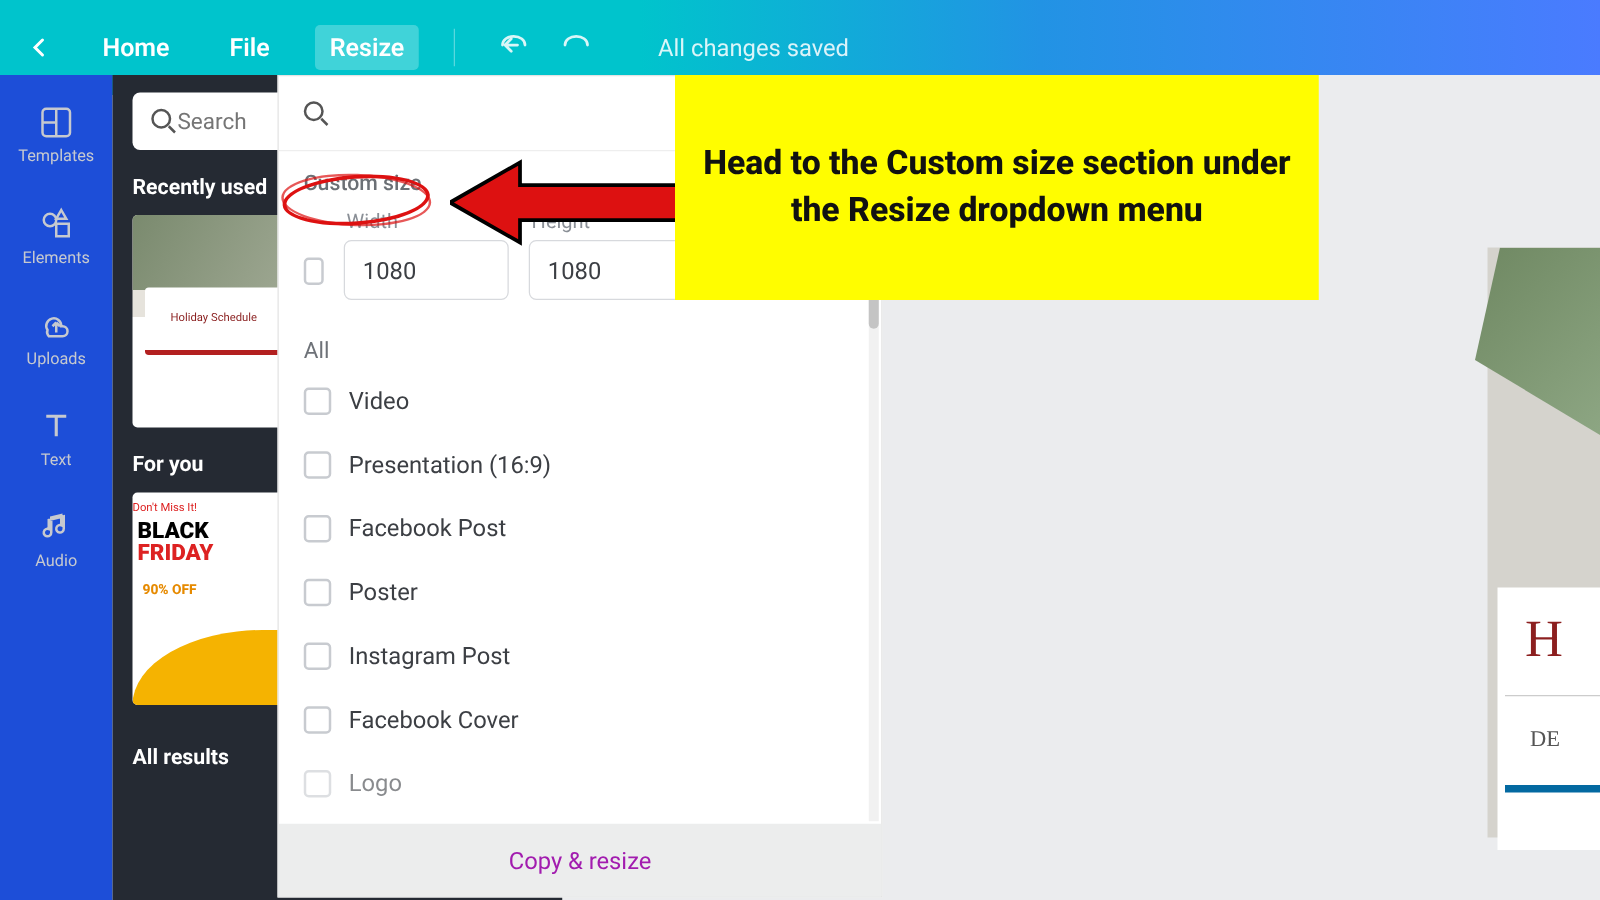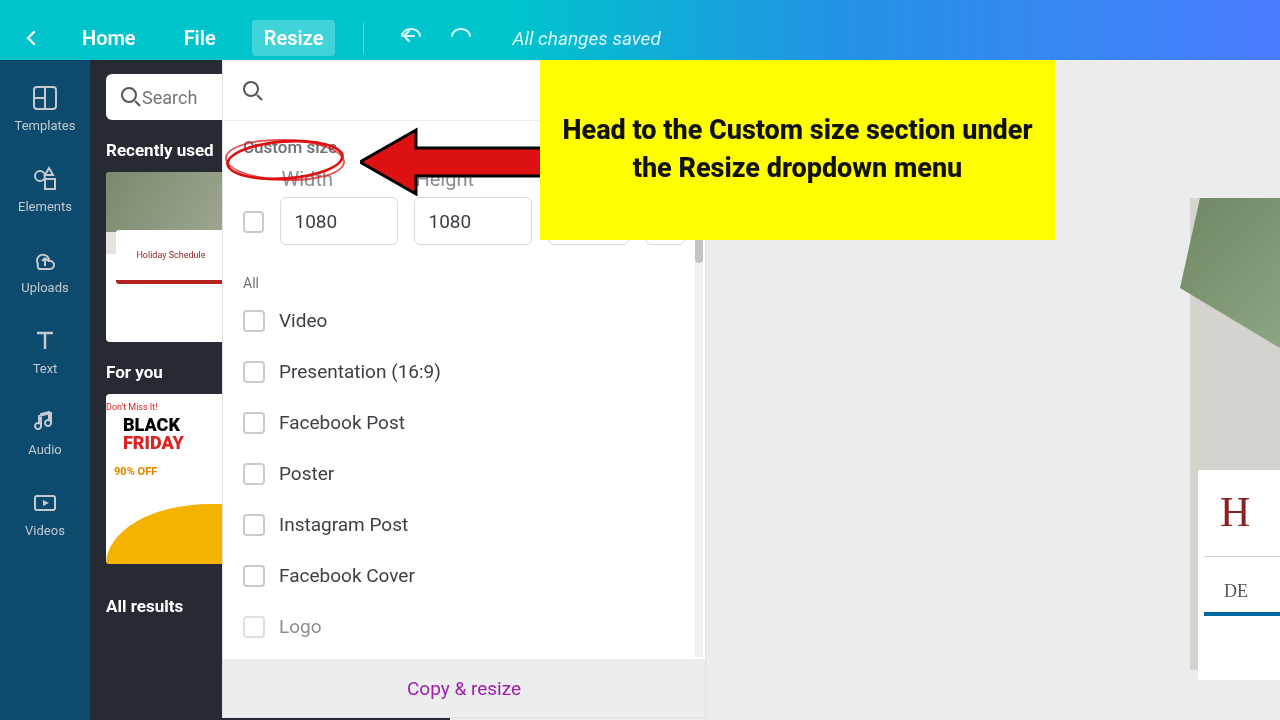--- a/index.html
+++ b/index.html
@@ -5,65 +5,65 @@
   * { box-sizing: border-box; margin: 0; padding: 0; font-family: -apple-system, BlinkMacSystemFont, "Segoe UI", Roboto, sans-serif; }
   body { width: 1280px; height: 720px; overflow: hidden; position: relative; background: #fff; }
 
   .topbar { height: 76px; background: linear-gradient(90deg, #00c4cc 0%, #00c4cc 40%, #2293e4 65%, #4a7bff 100%); display: flex; align-items: center; padding: 0 18px; gap: 24px; color: #fff; }
   .back-btn { width: 28px; height: 28px; display:flex; align-items:center; justify-content:center; cursor:pointer; }
   .top-link { font-size: 20px; font-weight: 600; color: #fff; cursor:pointer; padding: 6px 12px; border-radius: 4px; }
   .top-link.active { background: rgba(255,255,255,0.25); }
   .tool-sep { width: 1px; height: 30px; background: rgba(255,255,255,0.35); margin: 0 4px; }
   .undo-redo { display:flex; gap: 24px; margin-left: 6px; }
   .undo-redo svg { opacity: .85; }
-  .save-status { margin-left: 14px; color: rgba(255,255,255,0.85); font-style: italic; font-size: 19px; }
-
-  .left-rail { position:absolute; left:0; top:60px; bottom:0; width: 90px; background: #0c4a6e; display:flex; flex-direction:column; align-items:flex-end; padding-top: 14px; gap: 14px; }
+  .save-status { margin-left: 28px; color: rgba(255,255,255,0.85); font-size: 19px; }
+
+  .left-rail { position:absolute; left:0; top:60px; bottom:0; width: 90px; background: #1d4ed8; display:flex; flex-direction:column; align-items:flex-end; padding-top: 14px; gap: 14px; }
   .rail-item { width: 100%; text-align:center; color: #c6c9cf; font-size: 13px; padding: 10px 0 8px; cursor:pointer; }
   .rail-item svg { display:block; margin: 0 auto 6px; }
 
   .side-panel { position:absolute; left: 90px; top:60px; bottom:0; width: 360px; background: #252a33; color:#fff; padding: 14px 16px; }
   .side-search { background:#fff; border-radius: 6px; height: 46px; display:flex; align-items:center; padding: 0 14px; color:#444; }
   .side-search input { border:none; outline:none; font-size: 18px; flex:1; background:transparent; }
   .sec-title { font-weight:700; font-size: 17px; margin: 20px 0 12px; color:#fff; }
   .thumb-row { display:flex; gap: 12px; }
   .thumb { width: 130px; height: 170px; background:#d8d6d0; border-radius:4px; position:relative; overflow:hidden; font-size:10px; }
   .thumb.card1 { background: linear-gradient(#e6e3dc 0%, #e6e3dc 48%, #fff 48%, #fff 100%); }
   .thumb.card1::before { content:""; position:absolute; top:0; left:0; right:0; height:60px; background: linear-gradient(120deg,#7a8a6e,#9fa893); }
   .holiday-badge { position:absolute; top:58px; left:10px; right:10px; background:#fff; border-radius:3px; padding:20px; font-size:9px; color:#8a1f1f; text-align:center; border-bottom: 4px solid #b32020;}
   .thumb.card2 { background:#fff; position:relative; }
   .thumb.card2 .dm { position:absolute; top:8px; left:0; right:0; color:#d22; font-size:9px; font-weight:400;}
-  .thumb.card2 .bf { position:absolute; top:22px; left:17px; font-weight:900; font-size:18px; line-height:1; }
+  .thumb.card2 .bf { position:absolute; top:22px; left:4px; font-weight:900; font-size:18px; line-height:1; }
   .thumb.card2 .bf span { color:#d22; }
   .thumb.card2 .disc { position:absolute; top:62px; left:8px; font-size:8px; }
   .thumb.card2 .off { color:#e68a00; font-weight:800; font-size:11px;}
   .thumb.card2::after { content:""; position:absolute; bottom:0; left:0; right:0; height:60px; background:#f5b301; border-top-left-radius: 80% 60px; }
 
   .canvas-area { position:absolute; left:450px; top:60px; right:0; bottom:0; background:#ebecee; }
   .canvas-right { position:absolute; right:0; top:138px; width: 90px; bottom:50px; background:#d5d3cd; }
   .canvas-right::before { content:""; position:absolute; top:0; right:0; left:-10px; height:150px; background: linear-gradient(135deg,#6f8862,#8da683); clip-path: polygon(20% 0,100% 0,100% 100%,0 60%);}
   .canvas-white { position:absolute; right:0; top:410px; width:82px; height:210px; background:#fff; }
   .canvas-white .h { color:#8c1f1f; font-family: Georgia, serif; font-size:42px; padding:18px 0 0 22px; }
-  .canvas-white .de { font-family: Georgia, serif; font-size:18px; color:#555; padding:24px 0 10px 20px; border-top:1px solid #ccc; border-bottom:4px solid #0369a1; margin:20px 0 16px 6px;}
+  .canvas-white .de { font-family: Georgia, serif; font-size:18px; color:#555; padding:24px 0 26px 20px; border-top:1px solid #ccc; border-bottom:6px solid #0369a1; margin:20px 0 16px 6px;}
 
   
   .resize-panel { position:absolute; left: 222px; top: 60px; width: 484px; height: 658px; background:#fff; z-index: 40; border: 1px solid #e3e3e3; }
   .rp-search { display:flex; align-items:center; height: 60px; padding: 0 18px; border-bottom:1px solid #eee; }
   .rp-search input { border:none; outline:none; font-size:20px; flex:1; margin-left:14px; color:#444; }
   .rp-search input::placeholder { color:#9aa0a6; }
   .rp-body { padding: 16px 20px 0; position:relative; height: calc(100% - 60px - 58px); overflow:hidden; }
   .rp-label { color:#6b7075; font-size:17px; font-weight:500; }
   .dims { display:flex; gap:16px; margin-top: 10px; align-items:flex-end; }
   .dim-col { display:flex; flex-direction:column; gap:6px; }
-  .dim-head { color:#8a8f96; font-size:20px; padding-left:2px; }
+  .dim-head { color:#8a8f96; font-size:16px; padding-left:2px; }
   .chkbox { width:22px; height:22px; border:2px solid #c8cbd0; border-radius:4px; margin-bottom:12px;}
-  .dim-input { width:118px; height:48px; border:1px solid #d7d9dd; border-radius:6px; padding:0 14px; font-size:19px; color:#3c3f44; }
+  .dim-input { width:132px; height:48px; border:1px solid #d7d9dd; border-radius:6px; padding:0 14px; font-size:19px; color:#3c3f44; }
   .unit-sel { height:48px; width:86px; border:1px solid #d7d9dd; border-radius:6px; display:flex; align-items:center; justify-content:space-between; padding:0 12px; font-size:18px; color:#3c3f44; }
   .lock { height:48px; width:44px; border:1px solid #d7d9dd; border-radius:6px; display:flex; align-items:center; justify-content:center;}
-  .all-label { margin-top: 30px; color:#6e7278; font-size:14px;}
+  .all-label { margin-top: 30px; color:#6e7278; font-size:18px;}
   .opt-list { margin-top: 18px; display:flex; flex-direction:column; gap: 28px; }
   .opt { display:flex; align-items:center; gap:14px; font-size:19px; color:#3c3f44; cursor:pointer; }
   .opt .cb { width:22px; height:22px; border:2px solid #c8cbd0; border-radius:4px; flex-shrink:0; }
   .rp-scroll { position:absolute; right:2px; top:2px; width:8px; height: calc(100% - 4px); background:#f1f1f1; }
   .rp-scroll-thumb { position:absolute; top:0; width:8px; height:140px; background:#c4c4c4; border-radius:4px;}
   .rp-footer { position:absolute; bottom:0; left:0; right:0; height:58px; background:#eceded; color:#a21caf; display:flex; align-items:center; justify-content:center; font-size:19px;}
 
   
   .red-ellipse { position:absolute; left:226px; top:140px; width:118px; height:40px; border:3px solid #d11; border-radius:50%; transform:rotate(-4deg); z-index:60; pointer-events:none;}
   .red-ellipse::after{content:"";position:absolute;inset:-4px;border:2px solid #d11;border-radius:50%;transform:rotate(6deg);opacity:.7;}
@@ -126,27 +126,20 @@
         <path d="M6 6h16M14 6v16" stroke="#c6c9cf" stroke-width="2.5"></path>
       </svg>
     <span>Text</span>
   </div>
   <div class="rail-item">
     <svg width="28" height="28" viewBox="0 0 28 28">
         <path d="M10 6v12a3 3 0 1 1-2-2.8V8l12-3v10a3 3 0 1 1-2-2.8V4z" stroke="#c6c9cf" stroke-width="2" fill="none"></path>
       </svg>
     <span>Audio</span>
   </div>
-  <div class="rail-item">
-    <svg width="28" height="28" viewBox="0 0 28 28">
-        <rect x="4" y="7" width="20" height="14" rx="2" stroke="#c6c9cf" stroke-width="2" fill="none"></rect>
-        <path d="M12 11l6 3-6 3z" fill="#c6c9cf"></path>
-      </svg>
-    <span>Videos</span>
-  </div>
 </div>
 
 <div class="side-panel">
   <div class="side-search">
     <svg width="22" height="22" viewBox="0 0 22 22">
         <circle cx="9" cy="9" r="7" stroke="#555" stroke-width="2" fill="none"></circle>
         <path d="M15 15l5 5" stroke="#555" stroke-width="2"></path>
       </svg>
     <input placeholder="Search" style="">
   </div>

